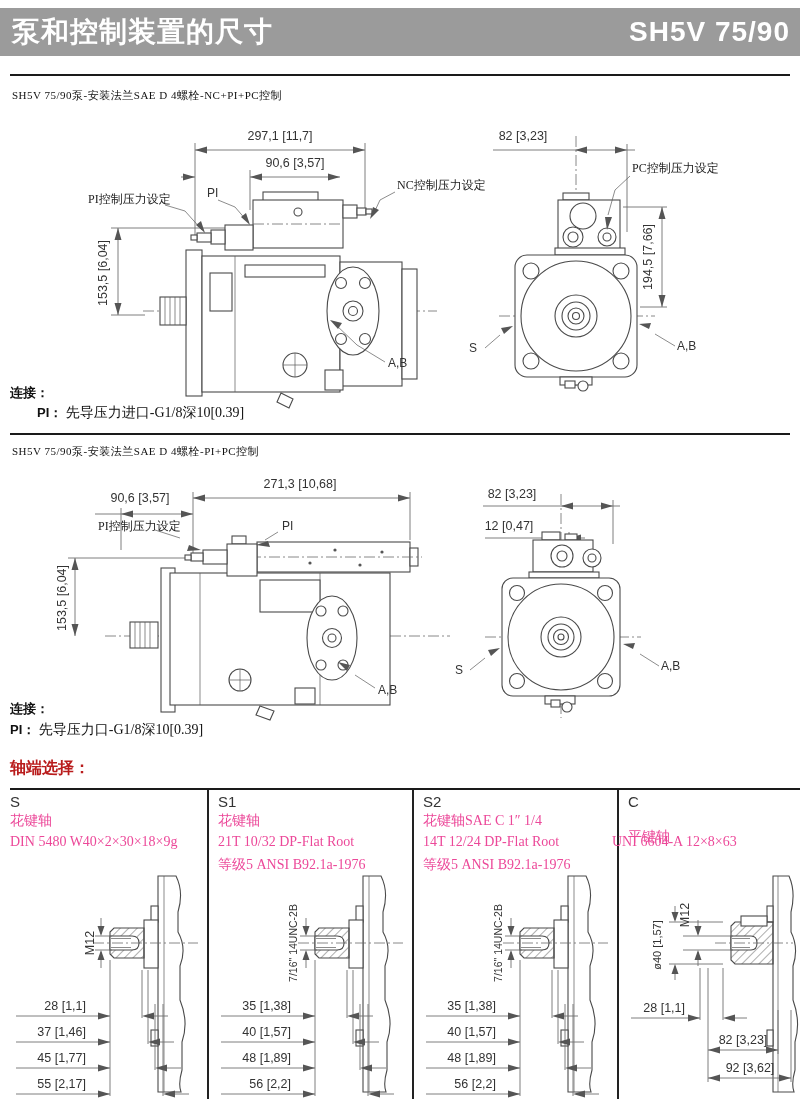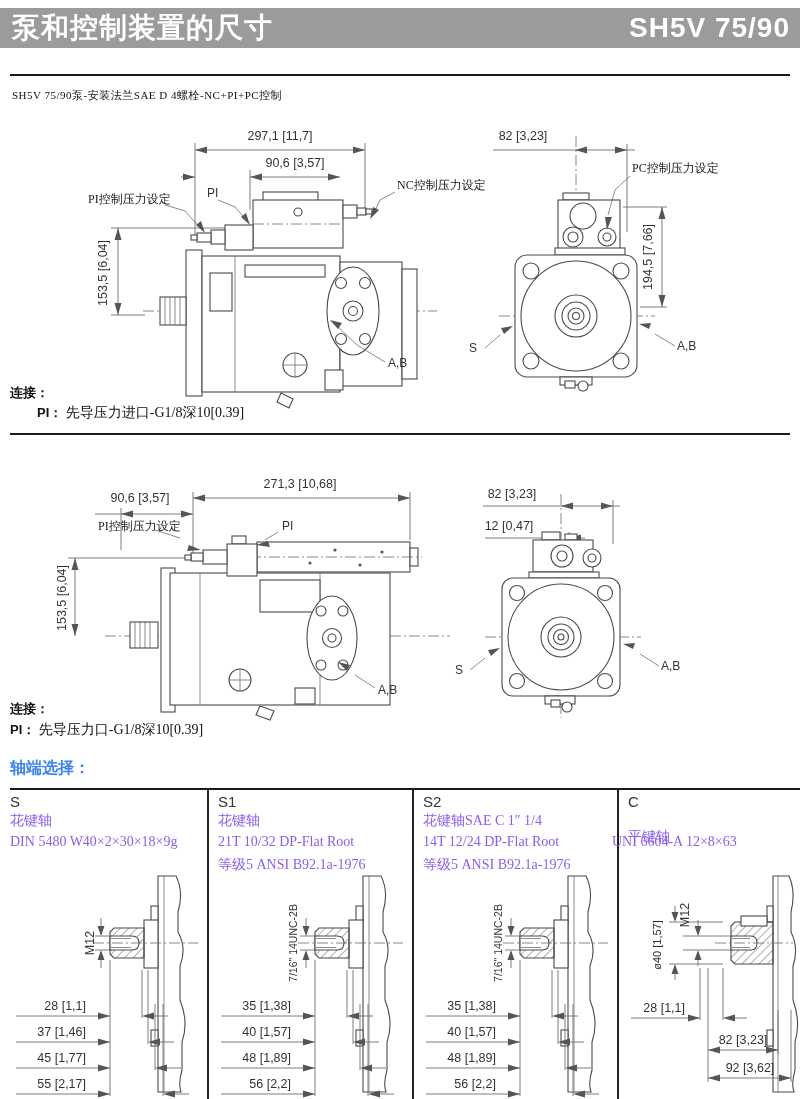--- a/index.html
+++ b/index.html
@@ -1,31 +1,31 @@
 <!DOCTYPE html>
 <html><head>
 <meta charset="utf-8">
 <style>
   html,body{margin:0;padding:0;background:#fff;}
   .page{position:relative;width:800px;height:1099px;background:#fff;overflow:hidden;
         font-family:"Liberation Serif",serif;color:#1d1d1d;}
-  .header-bar{position:absolute;left:0;top:8px;width:800px;height:40px;background:#9b9b9b;
+  .header-bar{position:absolute;left:0;top:8px;width:800px;height:48px;background:#9b9b9b;
               display:flex;align-items:center;justify-content:space-between;
               font-family:"Liberation Sans",sans-serif;font-weight:bold;color:#fff;}
   .header-title{font-size:28px;padding-left:12px;letter-spacing:1px;}
   .header-model{font-size:28px;padding-right:10px;letter-spacing:1px;}
   .rule{position:absolute;left:10px;width:780px;height:2px;background:#1a1a1a;}
   .sec-title{position:absolute;left:12px;font-size:11px;color:#111;letter-spacing:0.5px;}
   .conn-head{position:absolute;left:10px;font-size:13px;font-weight:bold;color:#111;}
   .conn-line{position:absolute;left:10px;font-size:14px;color:#111;}
   .conn-line .pi{font-family:"Liberation Sans",sans-serif;font-weight:bold;font-size:13px;}
-  .shaft-head{position:absolute;left:10px;font-size:16px;font-weight:bold;color:#3b82f6;}
+  .shaft-head{position:absolute;left:10px;font-size:16px;font-weight:bold;color:#b91c1c;}
   .col-div{position:absolute;top:790px;height:309px;width:2px;background:#222;}
   .col-code{position:absolute;font-family:"Liberation Sans",sans-serif;font-size:15px;color:#333;}
-  .col-line{position:absolute;font-size:14px;color:#8b5cf6;white-space:nowrap;}
+  .col-line{position:absolute;font-size:14px;color:#ec4899;white-space:nowrap;}
   svg{position:absolute;overflow:visible;}
   .ln{stroke:#4a4a4a;stroke-width:1.1;fill:none;}
   .fil{stroke:#4a4a4a;stroke-width:1.1;fill:#fff;}
   .thin{stroke:#5a5a5a;stroke-width:0.7;fill:none;}
   .cl{stroke:#6a6a6a;stroke-width:0.8;fill:none;stroke-dasharray:11 3 2 3;}
   .dim{stroke:#6f6f6f;stroke-width:0.9;fill:none;}
   .ar{fill:#555;stroke:none;}
   .dtx{font-family:"Liberation Sans",sans-serif;font-size:12.5px;fill:#333;}
   .stx{font-family:"Liberation Sans",sans-serif;font-size:12px;fill:#333;}
   .ctx{font-family:"Liberation Serif",serif;font-size:12px;fill:#222;}
@@ -175,20 +175,21 @@
   </svg>
 
   <div class="conn-head" style="top:384px;">连接：</div>
   <div class="conn-line" style="top:404px;padding-left:27px;">
     <span class="pi">PI：</span>
     <span>先导压力进口-G1/8深10[0.39]</span>
   </div>
 
   <div class="rule" style="top:433px;"></div>
 
+  <div class="sec-title" style="top:444px;">SH5V 75/90泵-安装法兰SAE D 4螺栓-PI+PC控制</div>
 
   <svg width="400" height="250" viewBox="0 0 400 250" style="left:60px;top:470px;">
     <g>
       <line class="dim" x1="133" y1="28" x2="350" y2="28"></line>
       <path class="ar" d="M133,28 l12,-3.5 l0,7 z"></path>
         <path class="ar" d="M350,28 l-12,-3.5 l0,7 z"></path>
       <line class="dim" x1="133" y1="22" x2="133" y2="88"></line>
         <line class="dim" x1="350" y1="22" x2="350" y2="70"></line>
       <line class="dim" x1="35" y1="44" x2="133" y2="44"></line>
       <path class="ar" d="M61,44 l12,-3.5 l0,7 z"></path>

